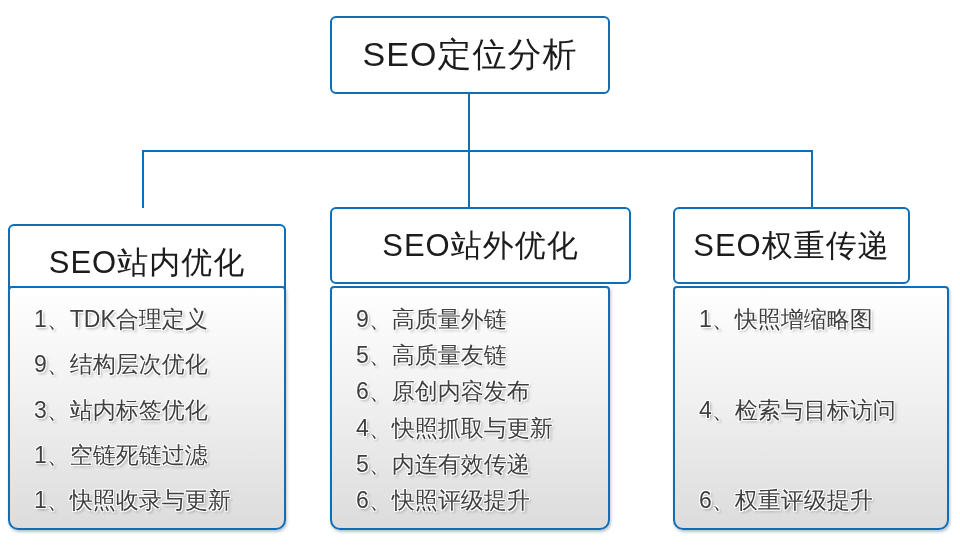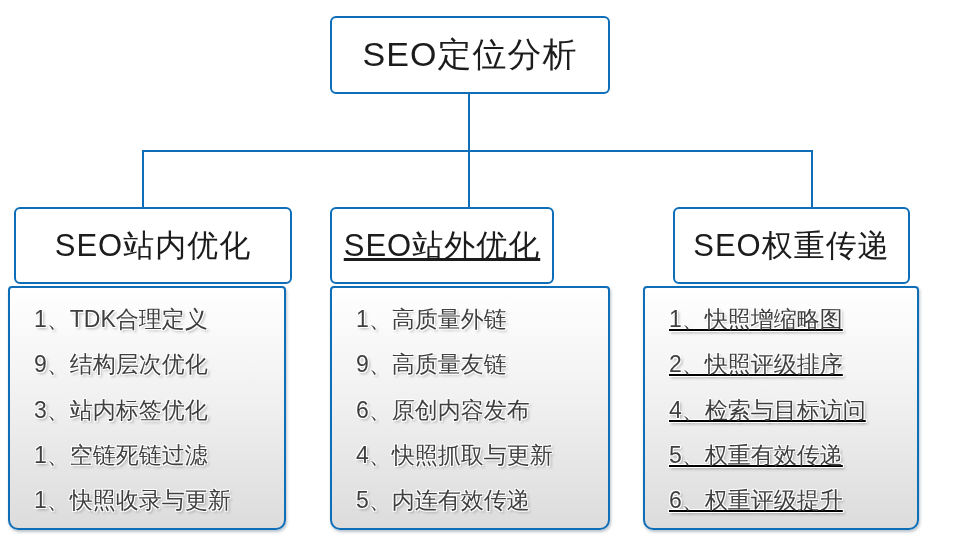--- a/index.html
+++ b/index.html
@@ -25,38 +25,38 @@
     letter-spacing: 1px;
   }
   .root-node {
     left: 330px; top: 16px; width: 280px; height: 78px;
     font-size: 34px;
   }
   .branch-header {
     top: 207px; height: 77px; width: 279px;
     font-size: 31px;
   }
-  .branch-header.b0 { left: 14px;   width: 278px; }
-  .branch-header.b1 { left: 330px; width: 224px; text-decoration: underline; }
+  .branch-header.b0 { left: 8px;   width: 278px; margin-top: 17px; }
+  .branch-header.b1 { left: 330px; width: 301px; }
   .branch-header.b2 { left: 673px; width: 237px; }
   .branch-list {
     position: absolute;
     top: 286px; height: 244px;
     border: 2px solid var(--accent);
     border-radius: 4px 4px 10px 10px;
     background: linear-gradient(180deg, #ffffff 0%, #f1f1f1 45%, #dcdcdc 100%);
     box-shadow: 1px 2px 3px rgba(100, 120, 140, 0.45);
     padding: 13px 10px 10px 24px;
     display: flex;
     flex-direction: column;
     justify-content: space-between;
   }
   .branch-list.b0 { left: 8px;   width: 278px; }
   .branch-list.b1 { left: 330px; width: 280px; }
-  .branch-list.b2 { left: 643px; width: 276px; text-decoration: underline; }
+  .branch-list.b2 { left: 673px; width: 276px; }
   .list-item {
     font-size: 23px;
     line-height: 36px;
     color: var(--item-text);
     white-space: nowrap;
     text-shadow:
       1px 1px 0 #ffffff,
      -1px -1px 0 #ffffff,
       1px -1px 0 #ffffff,
      -1px 1px 0 #ffffff,
@@ -99,28 +99,27 @@
 
   <div class="branch-list b0">
     <div class="list-item">1、TDK合理定义</div>
     <div class="list-item">9、结构层次优化</div>
     <div class="list-item">3、站内标签优化</div>
     <div class="list-item">1、空链死链过滤</div>
     <div class="list-item">1、快照收录与更新</div>
   </div>
 
   <div class="branch-list b1">
-    <div class="list-item">1、高质量外链</div>
-    <div class="list-item">9、高质量友链</div>
+    <div class="list-item">9、高质量外链</div>
+    <div class="list-item">5、高质量友链</div>
     <div class="list-item">6、原创内容发布</div>
     <div class="list-item">4、快照抓取与更新</div>
     <div class="list-item">5、内连有效传递</div>
+    <div class="list-item">6、快照评级提升</div>
   </div>
 
   <div class="branch-list b2">
     <div class="list-item">1、快照增缩略图</div>
-    <div class="list-item">2、快照评级排序</div>
     <div class="list-item">4、检索与目标访问</div>
-    <div class="list-item">5、权重有效传递</div>
     <div class="list-item">6、权重评级提升</div>
   </div>
 
 </div>
 
 </body></html>

